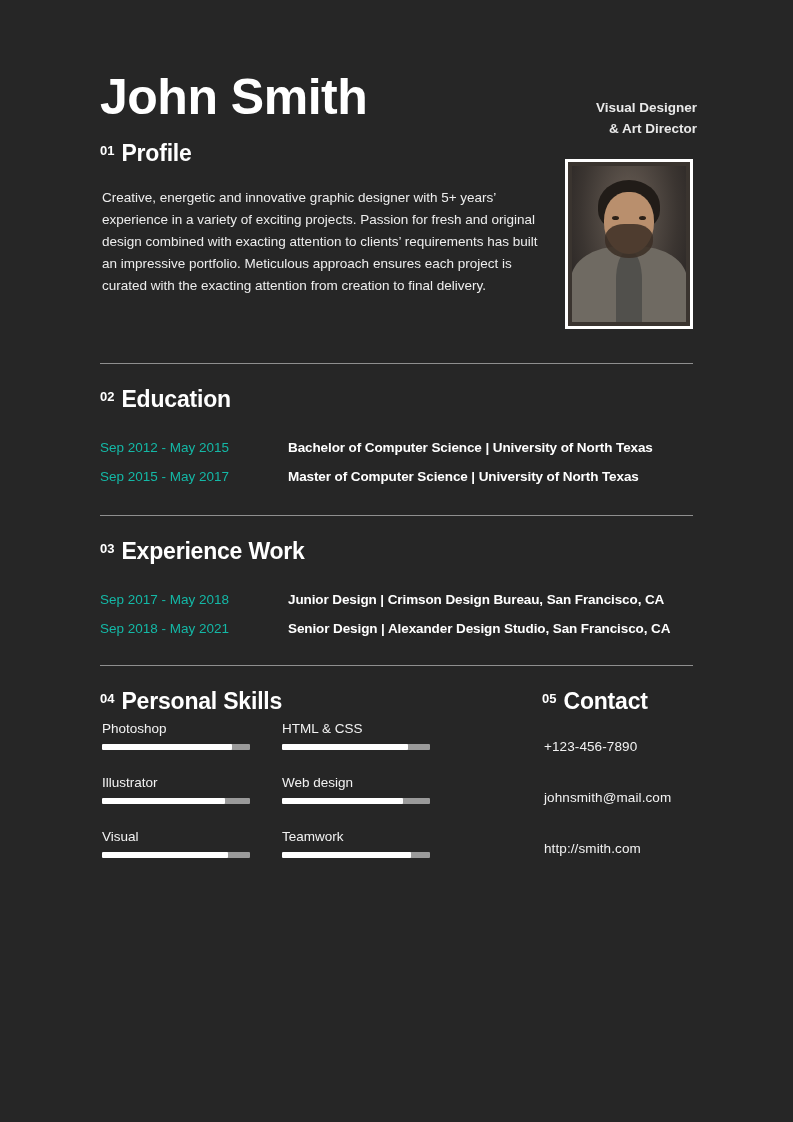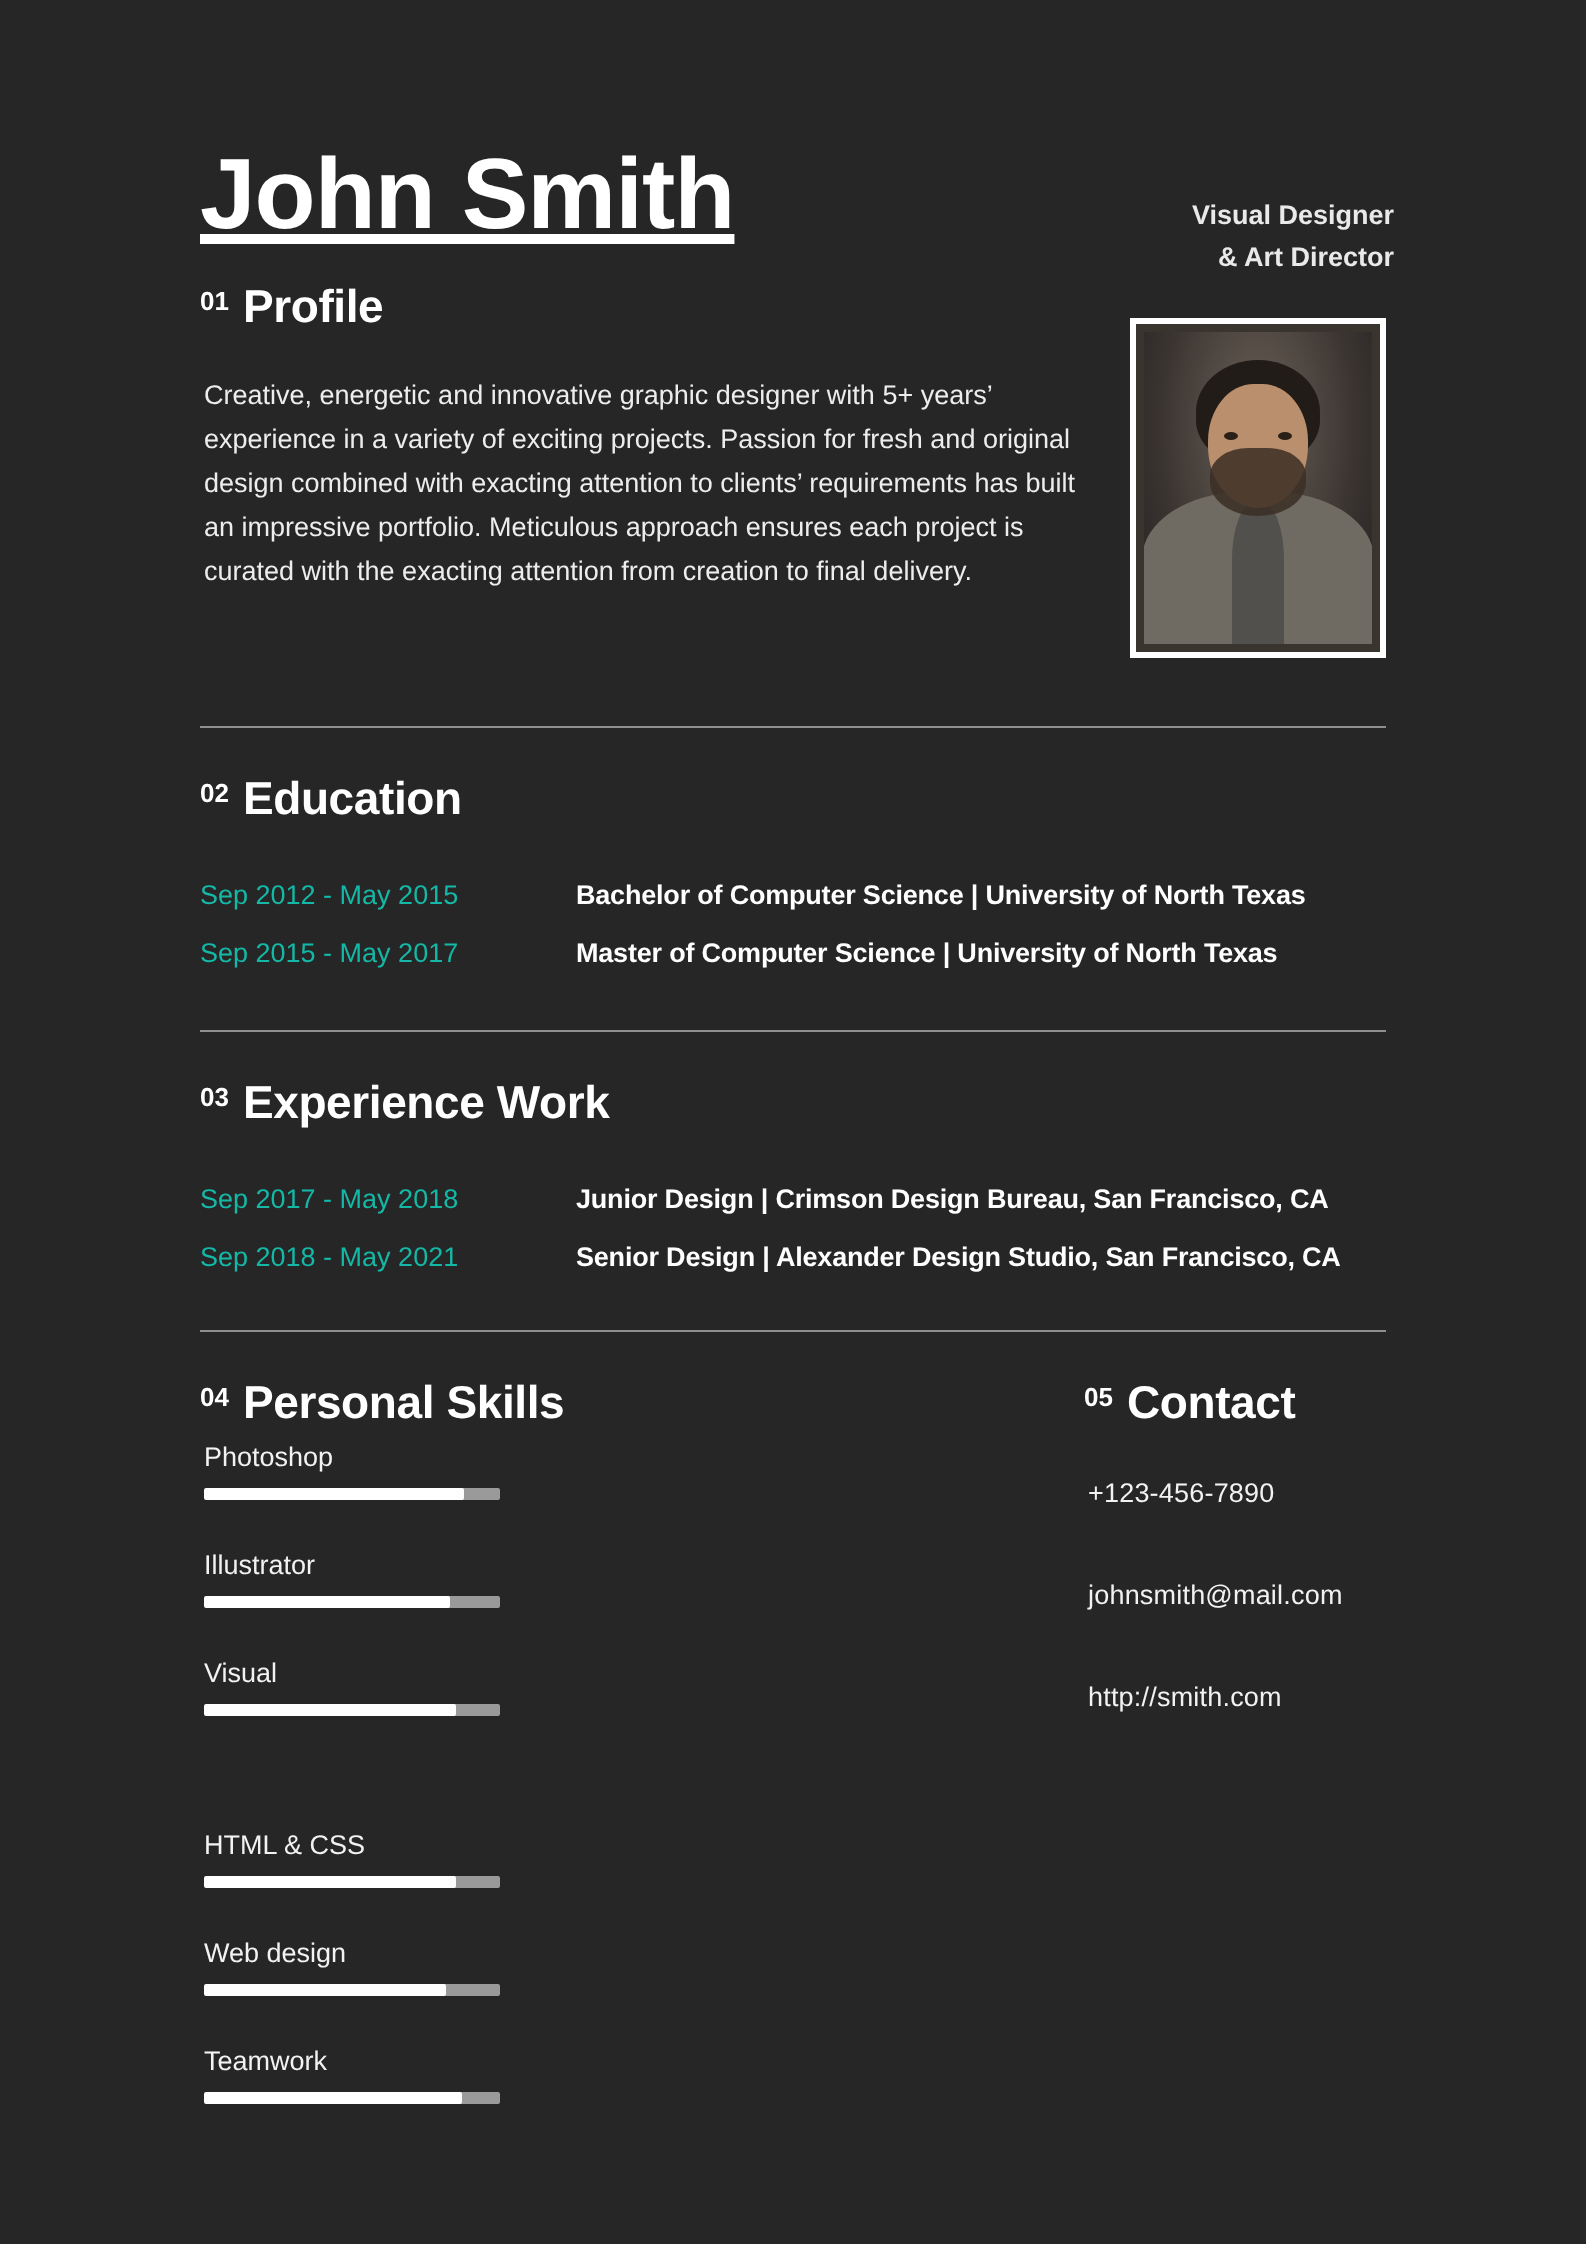--- a/index.html
+++ b/index.html
@@ -27,21 +27,20 @@
     padding: 72px 100px 0 100px;
     position: relative;
   }
   .name {
     font-size: 50px;
     font-weight: bold;
     letter-spacing: -0.5px;
     line-height: 1.0;
     margin: 0;
     color: #ffffff;
-    text-decoration: underline;
   }
   .role {
     font-size: 21px;
     font-weight: normal;
     margin: 16px 0 0 2px;
     color: #f2f2f2;
     letter-spacing: 0.1px;
   }
   .tagline {
     position: absolute;
@@ -214,21 +213,20 @@
     padding: 0 100px;
     gap: 0;
   }
   .col-skills { width: 420px; flex: 0 0 420px; }
   .col-contact { flex: 1 1 auto; padding-left: 22px; }
   .skill-cols {
     display: flex;
     gap: 32px;
     margin-top: 0;
     margin-left: 2px;
-    flex-direction: column;
   }
   .skill-col { width: 148px; }
   .skill {
     margin-bottom: 25px;
   }
   .skill-name {
     font-size: 13.5px;
     color: #f2f2f2;
     margin-bottom: 8px;
   }

